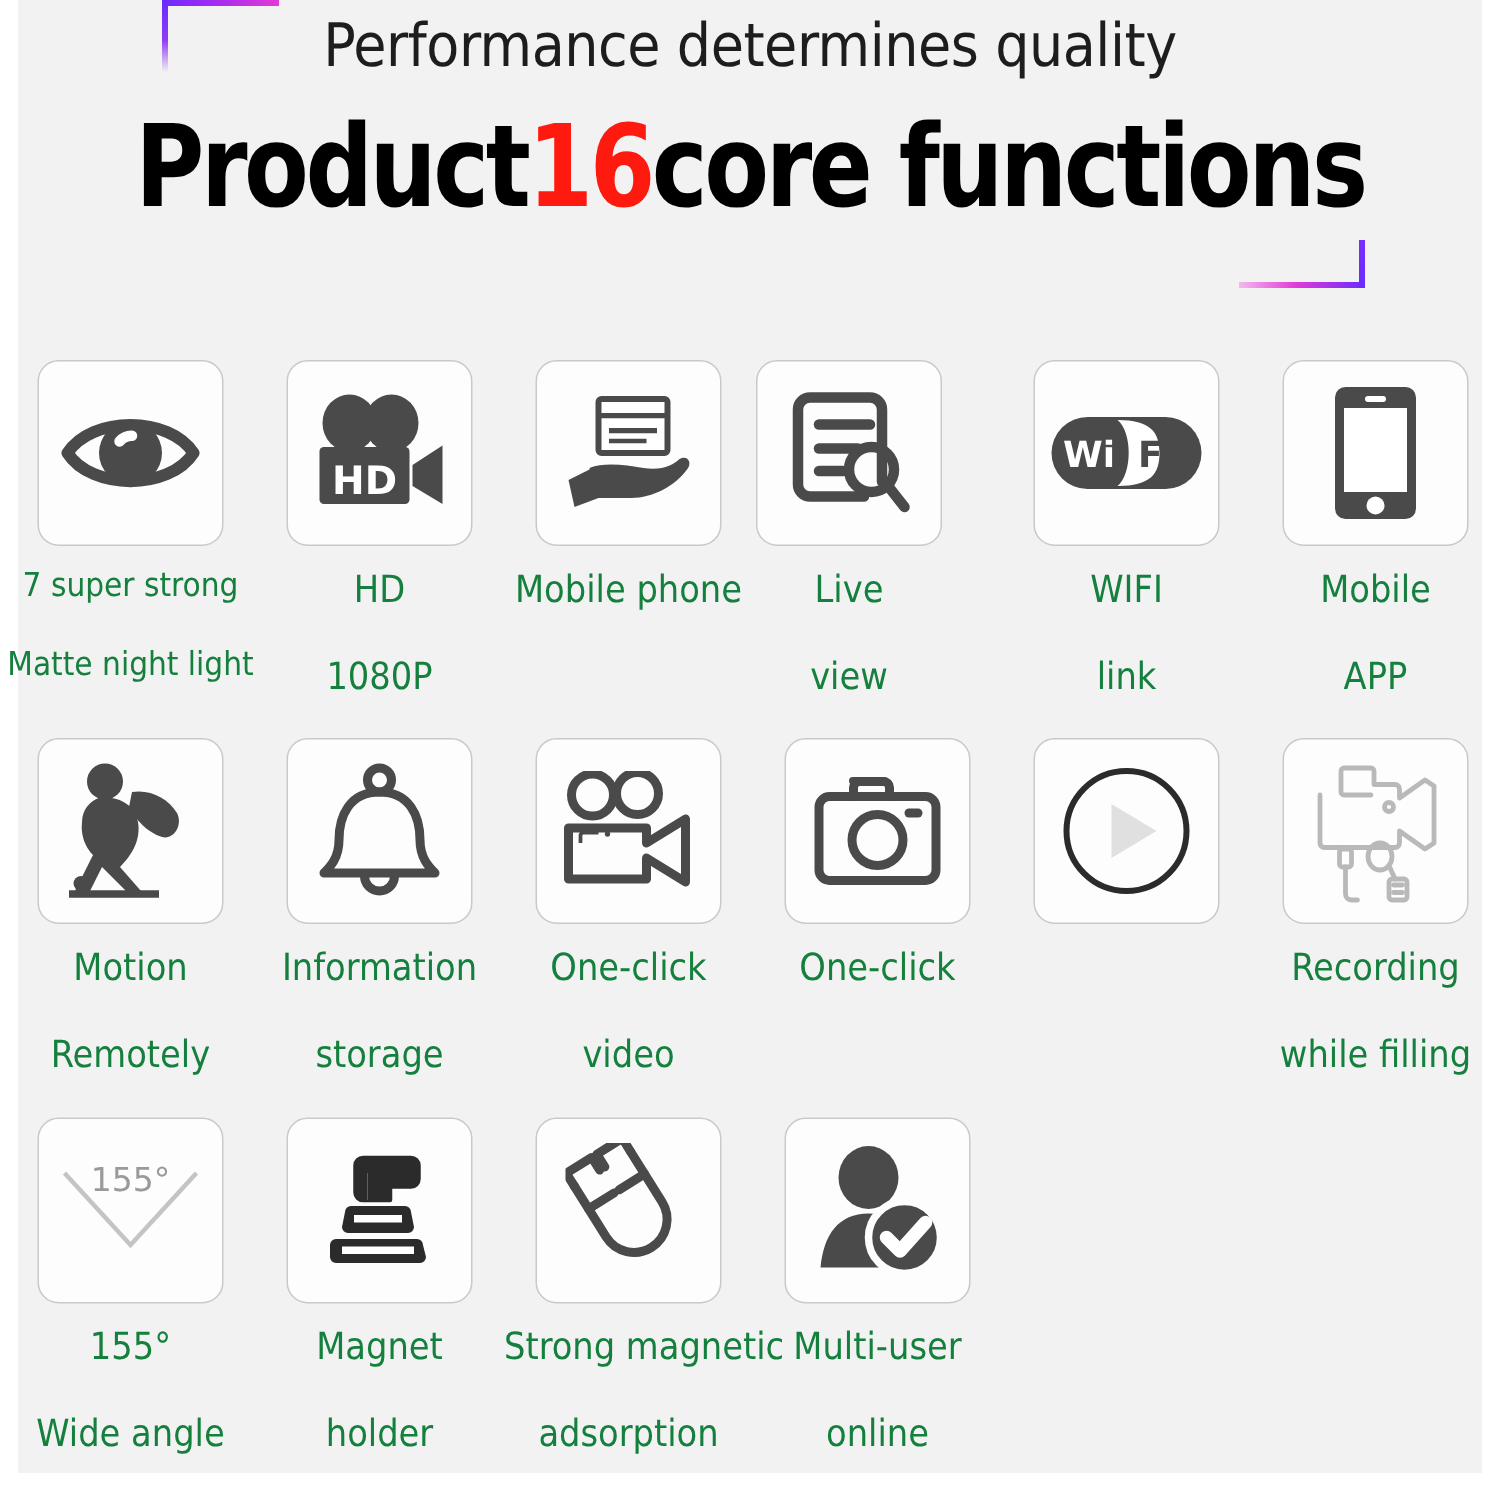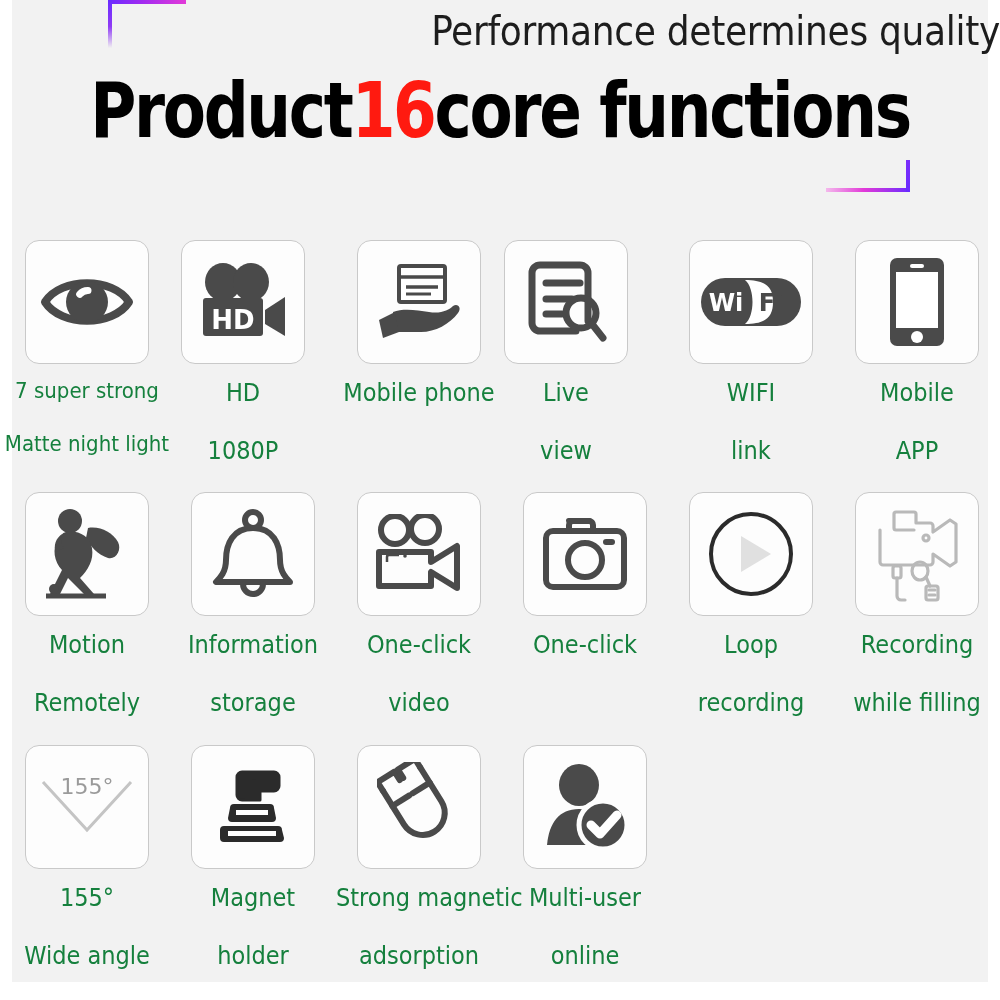--- a/index.html
+++ b/index.html
@@ -34,21 +34,21 @@
     position: absolute;
     left: 0; top: 0;
     width: 1000px;
     height: 215px;
   }
 
   #subtitle {
     position: absolute;
     left: 0; top: 8px;
     width: 1000px;
-    text-align: right;
+    text-align: center;
     font-size: 40px;
     font-weight: 400;
     color: #1d1d1d;
     letter-spacing: -0.3px;
     font-family: "DejaVu Sans Condensed", "Liberation Sans Narrow", "DejaVu Sans", sans-serif;
   }
 
   #maintitle {
     position: absolute;
     left: 0; top: 66px;
@@ -157,21 +157,21 @@
           <circle class="dk" cx="48" cy="35" r="21"></circle>
           <path d="M38 25 a14 14 0 0 1 11 -5 a3.5 3.5 0 0 1 0 7 a7 7 0 0 0 -5.5 2.5 a3.5 3.5 0 0 1 -5.5 -4.5 Z" fill="#ffffff"></path>
         </svg>
       </div>
       <div class="label small">
         <span>7 super strong</span>
         <span class="l2">Matte night light</span>
       </div>
     </div>
 
-    <div class="cell" style="left:160px">
+    <div class="cell" style="left:170px">
       <div class="tile">
         <svg width="92" height="80" viewBox="0 0 92 80">
           <ellipse class="dk" cx="26" cy="20" rx="18" ry="19"></ellipse>
           <ellipse class="dk" cx="54" cy="20" rx="18" ry="19"></ellipse>
           <rect class="dk" x="6" y="36" width="60" height="38" rx="3"></rect>
           <path class="dk" d="M68 48 L88 35 L88 74 L68 62 Z"></path>
           <text x="36" y="67" font-family="'DejaVu Sans','Liberation Sans',sans-serif" font-size="26" font-weight="700" fill="#ffffff" text-anchor="middle">HD</text>
         </svg>
       </div>
       <div class="label">
@@ -307,24 +307,20 @@
         <span>One-click</span>
       </div>
     </div>
 
     <div class="cell" style="left:668px">
       <div class="tile">
         <svg width="88" height="88" viewBox="0 0 88 88">
           <circle cx="44" cy="44" r="40" fill="none" stroke="#2b2b2b" stroke-width="4"></circle>
           <path d="M34 26 L64 44 L34 62 Z" fill="#e0e0e0"></path>
         </svg>
-      </div>
-      <div class="label">
-        <span>Loop</span>
-        <span class="l2">recording</span>
       </div>
     </div>
 
     <div class="cell" style="left:834px">
       <div class="tile">
         <svg width="98" height="100" viewBox="0 0 98 100">
           <path class="ltst" d="M12 26 L12 58 a3 3 0 0 0 3 3 L62 61 a3 3 0 0 0 3 -3 L65 50 L82 62 L88 58 L88 20 L82 16 L65 28 L65 22 a3 3 0 0 0 -3 -3 L48 19 L48 10 a2 2 0 0 0 -2 -2 L28 8 a2 2 0 0 0 -2 2 L26 24 a2 2 0 0 0 2 2 L46 26"></path>
           <circle class="ltst" cx="58" cy="34" r="3"></circle>
           <rect class="ltst" x="25" y="62" width="8" height="12" rx="2"></rect>
           <path class="ltst" d="M29 74 L29 92 a4 4 0 0 0 4 4 L37 96"></path>

